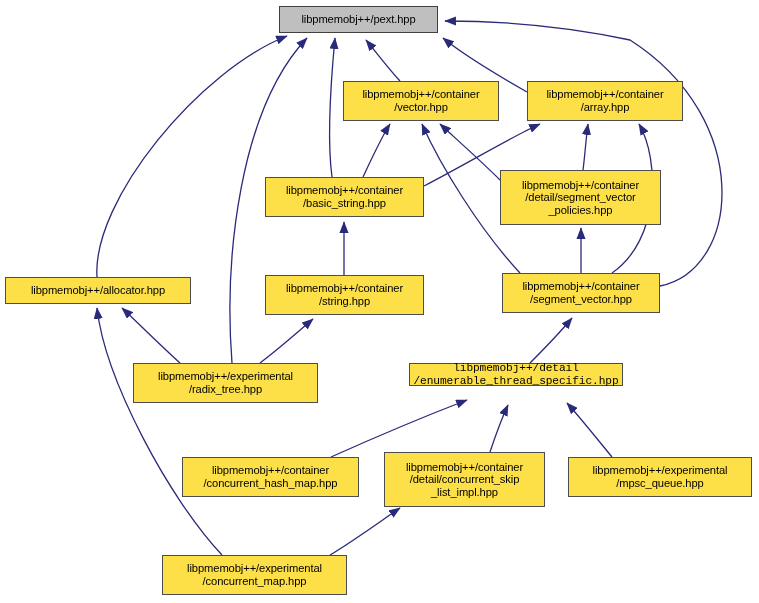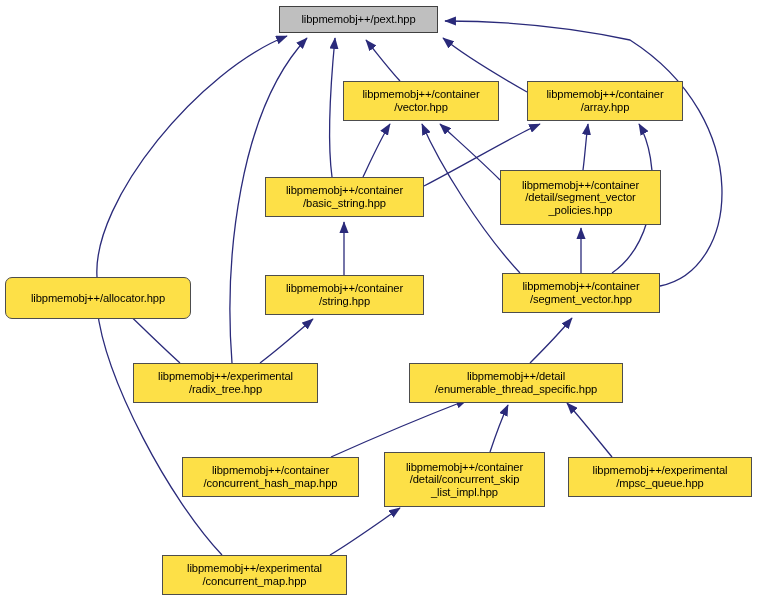--- a/index.html
+++ b/index.html
@@ -85,28 +85,28 @@
       <div class="node root" style="left: 279px; top: 6px; width: 159px; height: 27px;">libpmemobj++/pext.hpp</div>
       <div class="node" style="left: 343px; top: 81px; width: 156px; height: 40px;">libpmemobj++/container
 /vector.hpp</div>
       <div class="node" style="left: 527px; top: 81px; width: 156px; height: 40px;">libpmemobj++/container
 /array.hpp</div>
       <div class="node" style="left: 265px; top: 177px; width: 159px; height: 40px;">libpmemobj++/container
 /basic_string.hpp</div>
       <div class="node" style="left: 500px; top: 170px; width: 161px; height: 55px;">libpmemobj++/container
 /detail/segment_vector
 _policies.hpp</div>
-      <div class="node" style="left: 5px; top: 277px; width: 186px; height: 42px; border-radius: 7px;">libpmemobj++/allocator.hpp</div>
+      <div class="node" style="left: 5px; top: 277px; width: 186px; height: 27px;">libpmemobj++/allocator.hpp</div>
       <div class="node" style="left: 265px; top: 275px; width: 159px; height: 40px;">libpmemobj++/container
 /string.hpp</div>
       <div class="node" style="left: 502px; top: 273px; width: 158px; height: 40px;">libpmemobj++/container
 /segment_vector.hpp</div>
       <div class="node" style="left: 133px; top: 363px; width: 185px; height: 40px;">libpmemobj++/experimental
 /radix_tree.hpp</div>
-      <div class="node" style="left: 409px; top: 363px; width: 214px; height: 40px;">libpmemobj++/detail
+      <div class="node" style="left: 409px; top: 363px; width: 214px; height: 23px; font-family: Liberation Mono, monospace;">libpmemobj++/detail
 /enumerable_thread_specific.hpp</div>
       <div class="node" style="left: 182px; top: 457px; width: 177px; height: 40px;">libpmemobj++/container
 /concurrent_hash_map.hpp</div>
       <div class="node" style="left: 384px; top: 452px; width: 161px; height: 55px;">libpmemobj++/container
 /detail/concurrent_skip
 _list_impl.hpp</div>
       <div class="node" style="left: 568px; top: 457px; width: 184px; height: 40px;">libpmemobj++/experimental
 /mpsc_queue.hpp</div>
       <div class="node" style="left: 162px; top: 555px; width: 185px; height: 40px;">libpmemobj++/experimental
 /concurrent_map.hpp</div>

